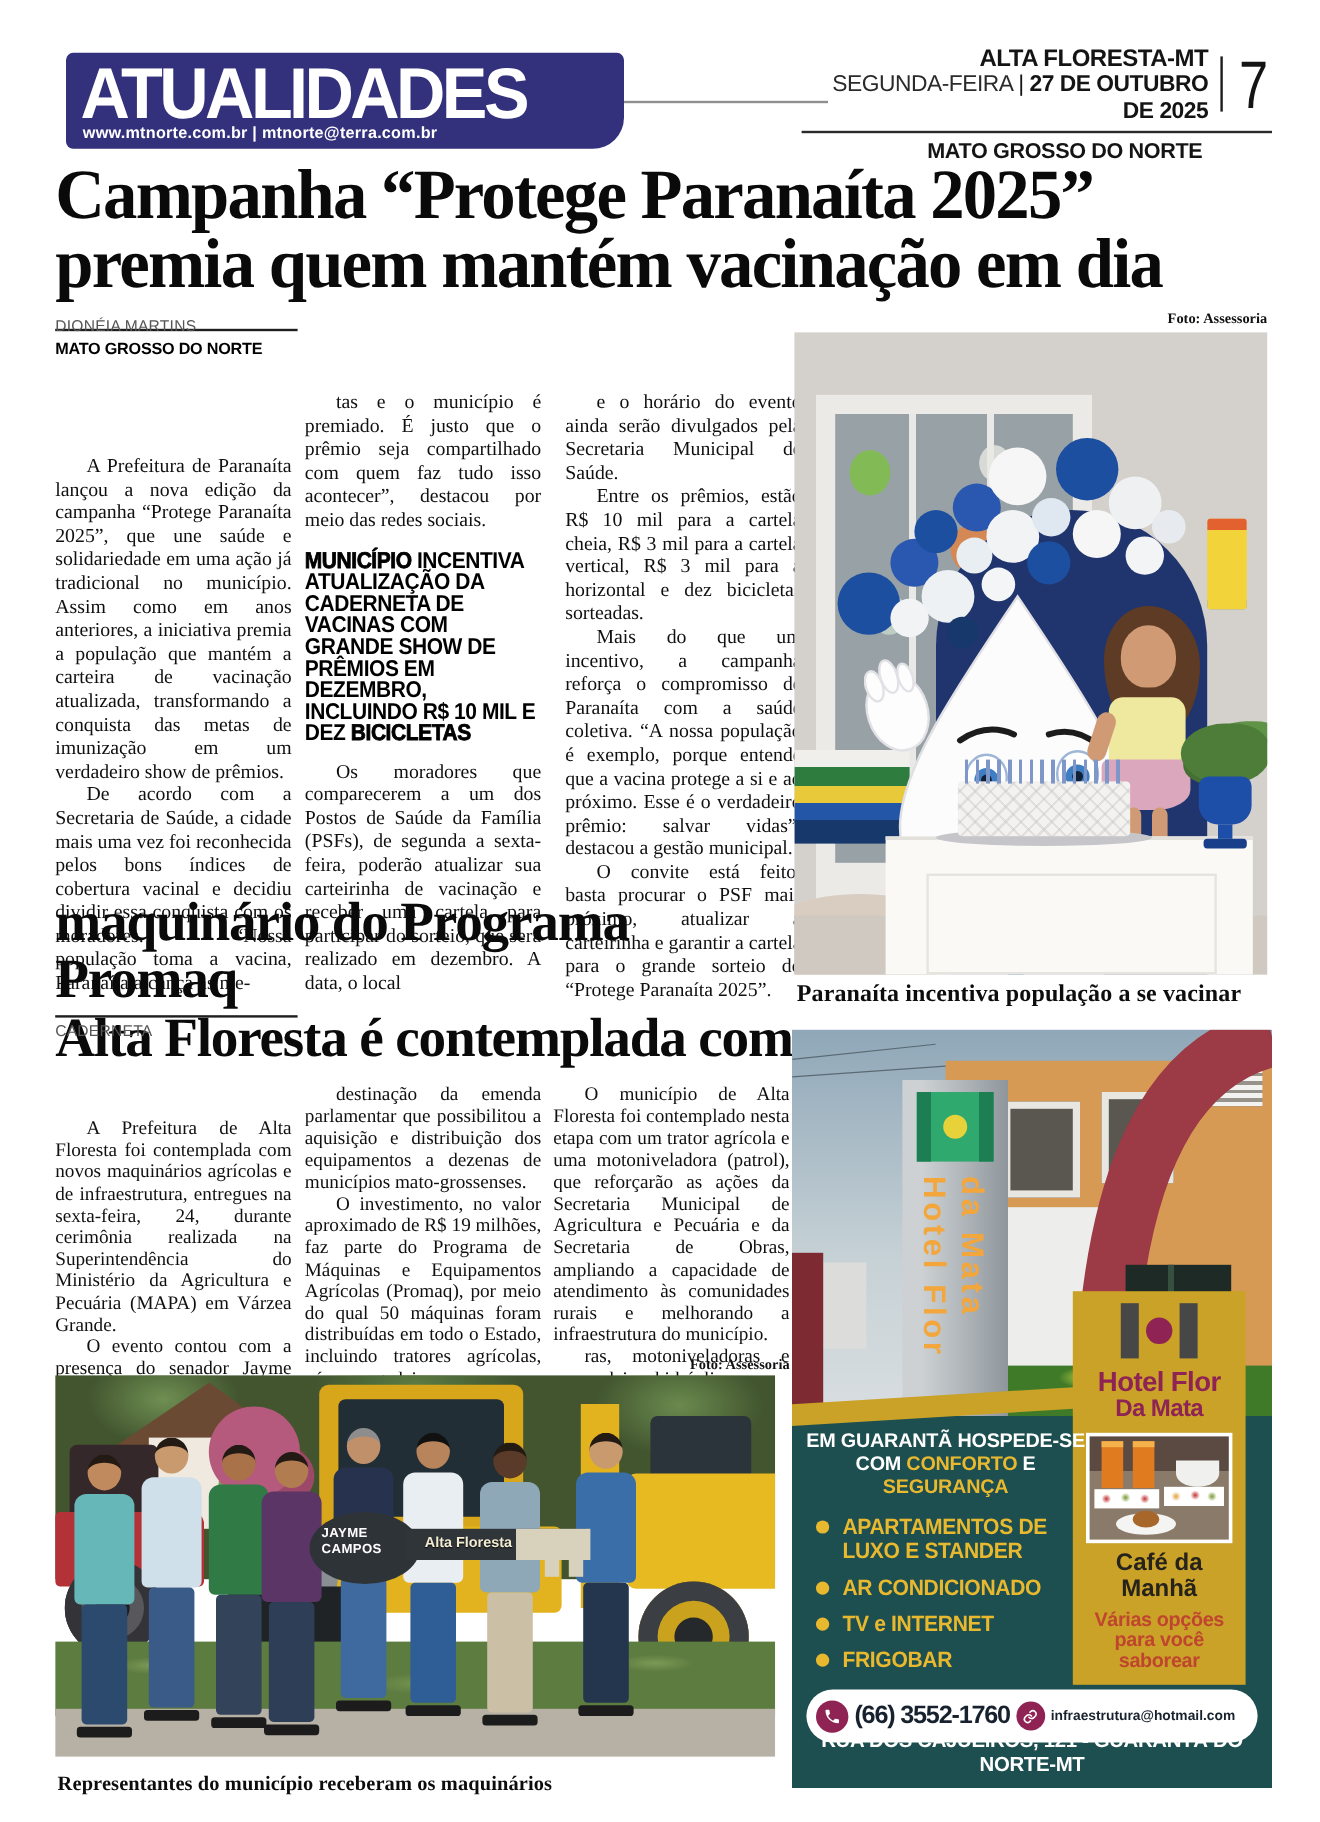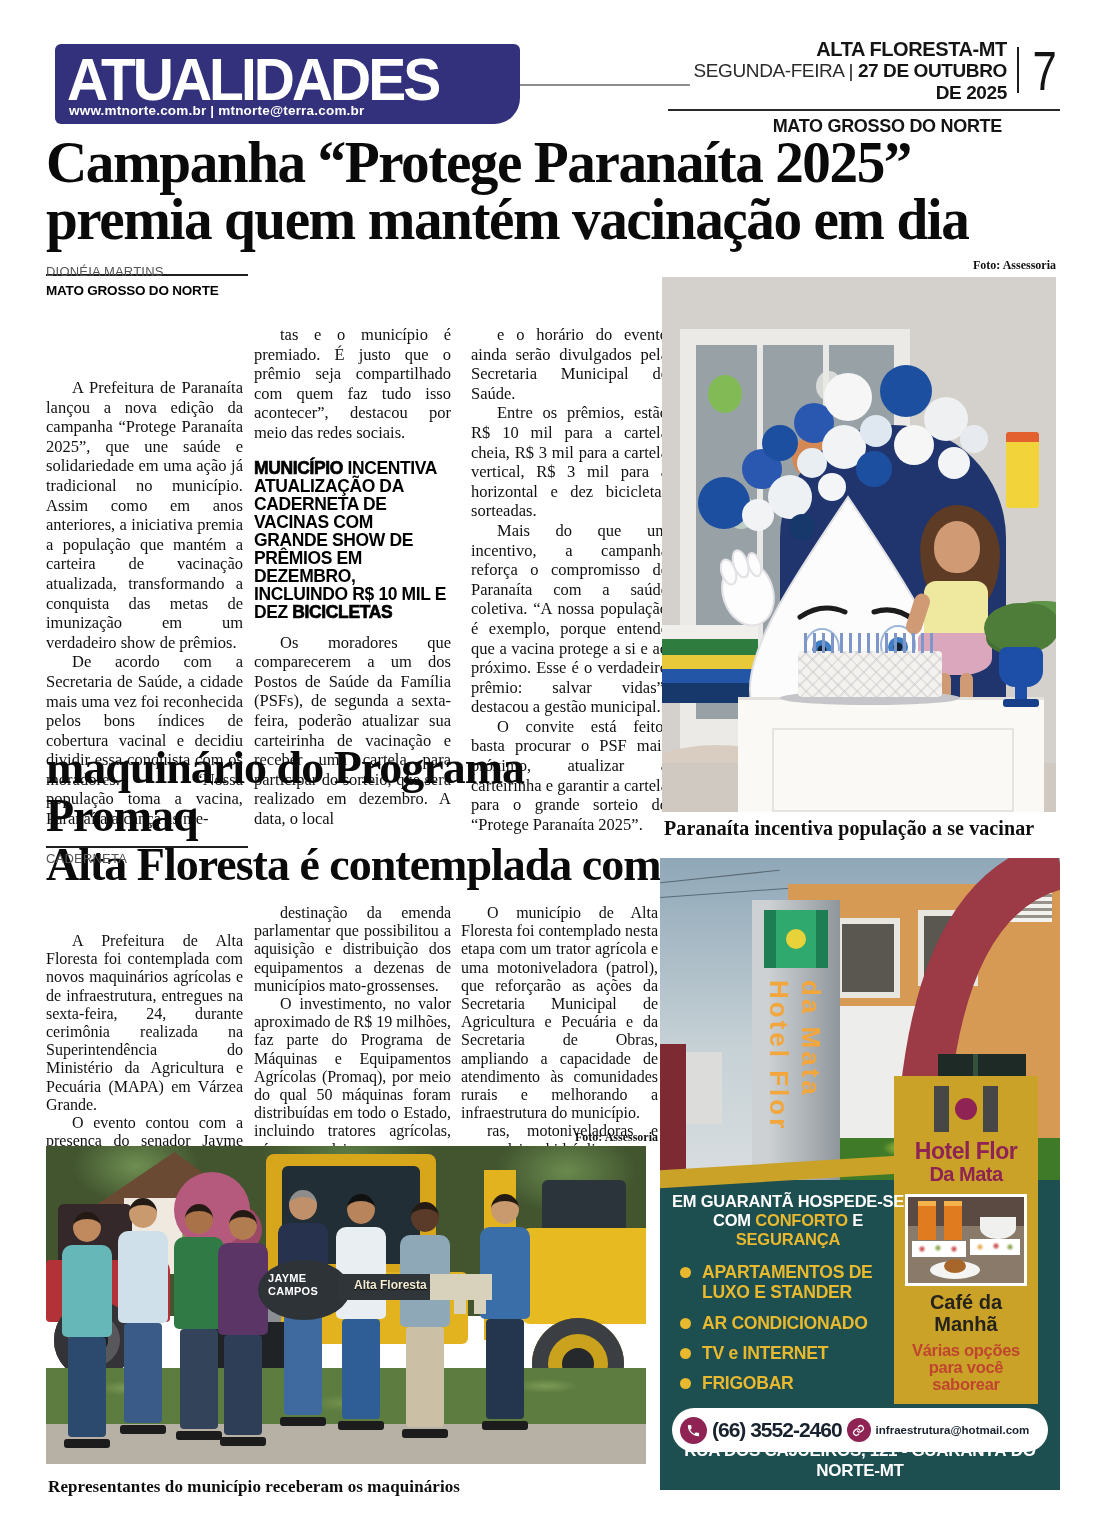--- a/index.html
+++ b/index.html
@@ -524,21 +524,21 @@
       </div>
       <div class="cta">FAÇA SUA RESERVA</div>
     </div>
 
     <div class="contact">
       <span class="cicon">
         <svg width="15" height="15" viewBox="0 0 24 24">
             <path fill="#fff" d="M6.6 10.8c1.5 2.9 3.7 5.1 6.6 6.6l2.2-2.2c.3-.3.7-.4 1-.2 1.1.4 2.3.6 3.6.6.6 0 1 .4 1 1V20c0 .6-.4 1-1 1C10.6 21 3 13.4 3 4c0-.6.4-1 1-1h3.4c.6 0 1 .4 1 1 0 1.2.2 2.4.6 3.6.1.3 0 .7-.2 1l-2.2 2.2z"></path>
           </svg>
       </span>
-      <span class="phone-num">(66) 3552-2460</span>
+      <span class="phone-num">(66) 3552-1760</span>
       <span class="cicon small">
         <svg width="13" height="13" viewBox="0 0 24 24" fill="none" stroke="#fff" stroke-width="2.4" stroke-linecap="round">
             <path d="M10 13a5 5 0 0 0 7.5.5l2.5-2.5a5 5 0 0 0-7-7l-1.4 1.4"></path>
             <path d="M14 11a5 5 0 0 0-7.5-.5L4 13a5 5 0 0 0 7 7l1.4-1.4"></path>
           </svg>
       </span>
       <span class="email">infraestrutura@hotmail.com</span>
     </div>
     <div class="address">RUA DOS CAJUEIROS, 121 - GUARANTÃ DO NORTE-MT</div>
   </div>

